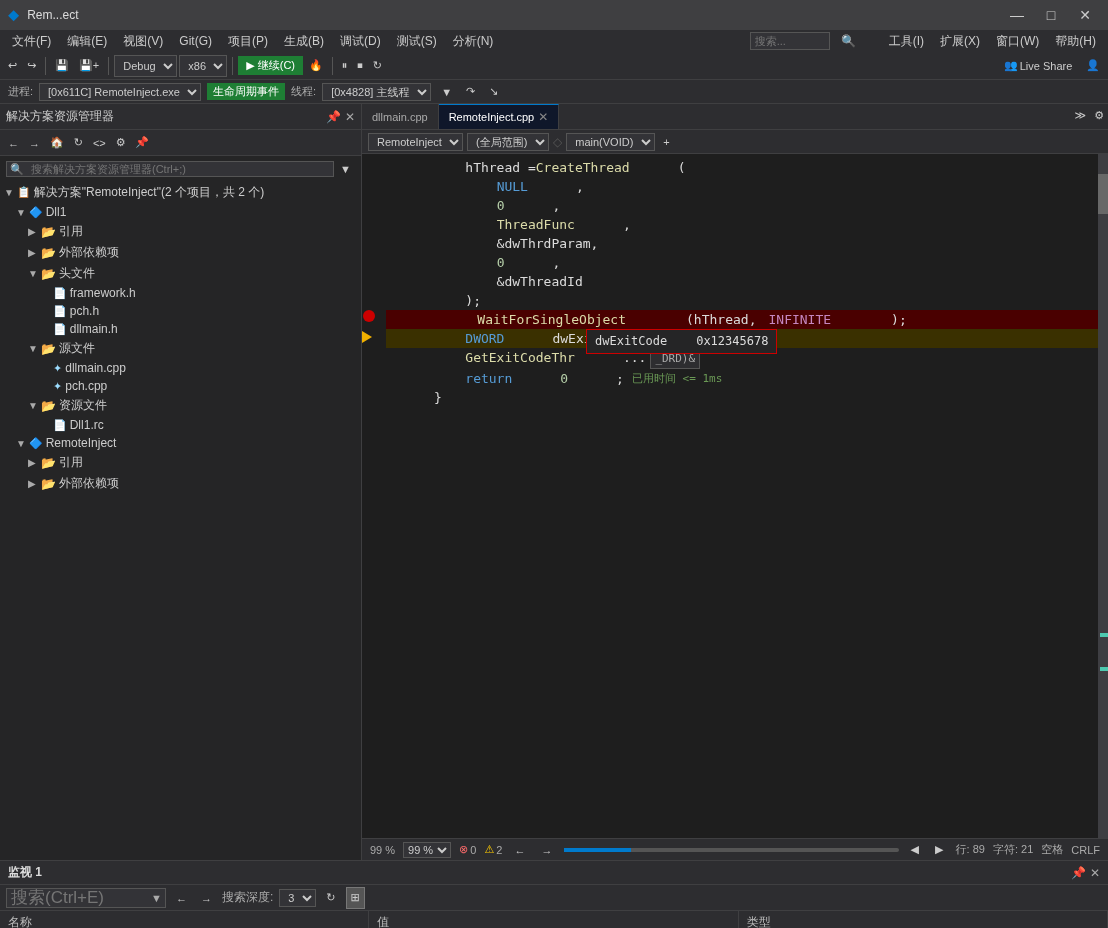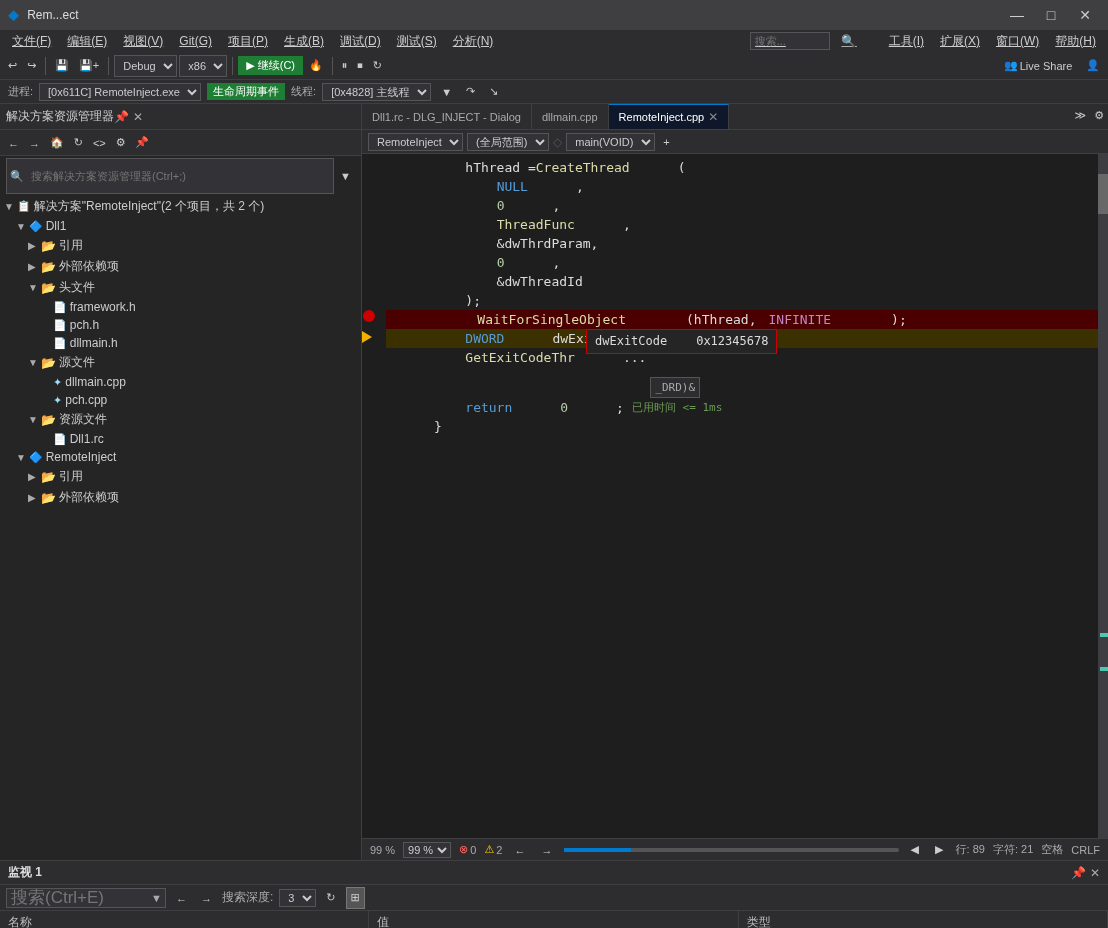--- a/index.html
+++ b/index.html
@@ -5,41 +5,41 @@
     * { margin: 0; padding: 0; box-sizing: border-box; }
     body { width: 1108px; height: 928px; font-family: 'Segoe UI', sans-serif; font-size: 12px; background: #2d2d30; color: #dcdcdc; overflow: hidden; }
 
     
     #titlebar { height: 30px; background: #3f3f41; display: flex; align-items: center; justify-content: space-between; padding: 0 8px; }
     #titlebar .win-buttons { display: flex; gap: 4px; }
     #titlebar .win-btn { width: 30px; height: 20px; background: transparent; border: none; color: #ccc; cursor: pointer; font-size: 14px; display: flex; align-items: center; justify-content: center; }
 
     
     #menubar { height: 22px; background: #2d2d30; display: flex; align-items: center; padding: 0 4px; }
-    #menubar span { padding: 2px 8px; color: #ccc; cursor: pointer; font-size: 12px; text-decoration: underline; }
+    #menubar span { padding: 2px 8px; color: #ccc; cursor: pointer; font-size: 12px; }
 
     
     #toolbar { height: 28px; background: #2d2d30; display: flex; align-items: center; padding: 0 4px; border-bottom: 1px solid #3f3f41; gap: 2px; }
     .toolbar-btn { height: 22px; padding: 0 4px; background: transparent; border: none; color: #ccc; cursor: pointer; font-size: 11px; display: flex; align-items: center; gap: 2px; }
     .toolbar-sep { width: 1px; height: 18px; background: #555; margin: 0 3px; }
     .toolbar-dropdown { height: 22px; background: #333337; border: 1px solid #555; color: #ccc; font-size: 11px; padding: 0 4px; cursor: pointer; }
     .continue-btn { background: #1e7e34; color: white; border: none; padding: 2px 8px; font-size: 11px; cursor: pointer; display: flex; align-items: center; gap: 3px; }
 
     
     #debug-toolbar { height: 24px; background: #2d2d30; display: flex; align-items: center; padding: 0 8px; gap: 6px; font-size: 11px; color: #aaa; border-bottom: 1px solid #3f3f41; }
     .debug-dropdown { background: #333337; border: 1px solid #555; color: #ccc; font-size: 11px; padding: 1px 4px; height: 18px; }
 
     
     #main { display: flex; height: calc(928px - 30px - 22px - 28px - 24px - 24px - 22px - 22px); }
 
     
     #solution-explorer { width: 362px; background: #252526; border-right: 1px solid #3f3f41; display: flex; flex-direction: column; flex-shrink: 0; }
-    #se-titlebar { height: 26px; background: #2d2d30; display: flex; align-items: center; padding: 0 6px; font-size: 12px; color: #ccc; border-bottom: 1px solid #3f3f41; }
+    #se-titlebar { height: 26px; background: #2d2d30; display: flex; align-items: center; justify-content: space-between; padding: 0 6px; font-size: 12px; color: #ccc; border-bottom: 1px solid #3f3f41; }
     #se-toolbar { height: 26px; background: #2d2d30; display: flex; align-items: center; padding: 0 4px; gap: 2px; border-bottom: 1px solid #3f3f41; }
-    #se-search { height: 36px; padding: 0 6px 0 24px; background: #333337; border: 1px solid #555; color: #ccc; font-size: 11px; width: 100%; }
+    #se-search { height: 16px; padding: 0 6px 0 24px; background: #333337; border: 1px solid #555; color: #ccc; font-size: 11px; width: 100%; }
     #se-search-wrap { position: relative; padding: 2px 6px; display: flex; align-items: center; }
     #se-search-wrap .search-icon { position: absolute; left: 10px; color: #aaa; font-size: 11px; }
     .se-tree { flex: 1; overflow-y: auto; font-size: 12px; }
     .se-item { display: flex; align-items: center; gap: 3px; padding: 2px 4px; cursor: pointer; color: #ccc; white-space: nowrap; }
     .se-indent1 { padding-left: 16px; }
     .se-indent2 { padding-left: 28px; }
     .se-indent3 { padding-left: 40px; }
     .tree-arrow { font-size: 10px; color: #aaa; width: 10px; }
     .folder-icon { color: #e8c040; font-size: 12px; }
     .file-icon { color: #68b; font-size: 11px; }
@@ -261,23 +261,20 @@
         <span class="folder-icon">📂</span>
         <span>外部依赖项</span>
       </div>
     </div>
   </div>
 
   <div id="editor-area">
 
     <div id="tab-bar">
       <div class="tab">
-        <span>Dll1.rc - DLG_INJECT - Dialog</span>
-      </div>
-      <div class="tab">
         <span>dllmain.cpp</span>
       </div>
       <div class="tab active">
         <span>RemoteInject.cpp</span>
         <span class="close-tab">✕</span>
       </div>
       <button class="toolbar-btn" style="margin-left:auto;">≫</button>
       <button class="toolbar-btn">⚙</button>
     </div>
 
@@ -370,21 +367,21 @@
               <span>&nbsp;&nbsp;</span>
               <span>0x12345678</span>
             </span>
           </span>
         </div>
 
         <div class="code-line">
           <span class="plain">&nbsp;&nbsp;&nbsp;&nbsp;</span>
             <span class="fn">GetExitCodeThr</span>
             <span class="plain">...</span>
-          <span style="margin-left:4px;color:#aaa;font-size:11px;background:#2d2d30;padding:0 4px;border:1px solid #555;margin-top:29px;">_DRD)&amp;</span>
+          <span style="margin-left:4px;color:#aaa;font-size:11px;background:#2d2d30;padding:0 4px;border:1px solid #555;">_DRD)&amp;</span>
         </div>
 
         <div class="code-line">
           <span class="plain">&nbsp;&nbsp;&nbsp;&nbsp;</span>
             <span class="kw">return</span>
             <span class="plain"> </span>
             <span class="num">0</span>
             <span class="plain">;</span>
           <span style="color:#6a9955;font-size:11px;margin-left:8px;">已用时间 &lt;= 1ms</span>
         </div>

